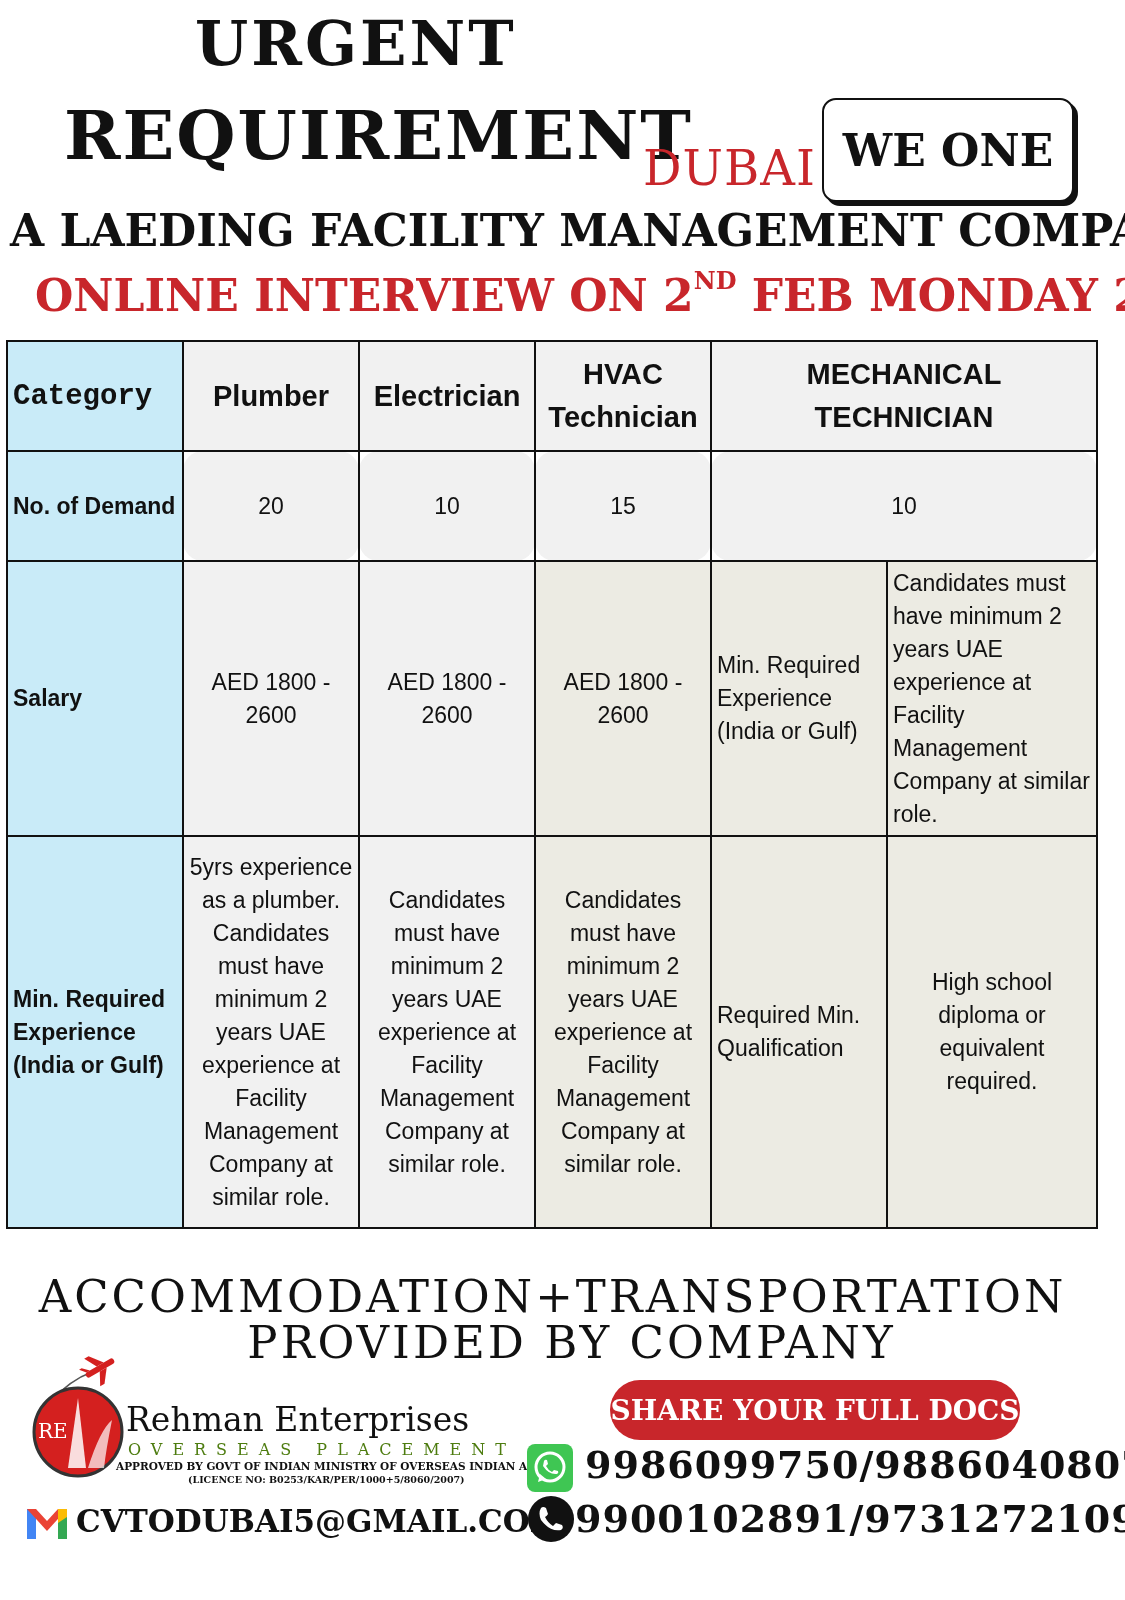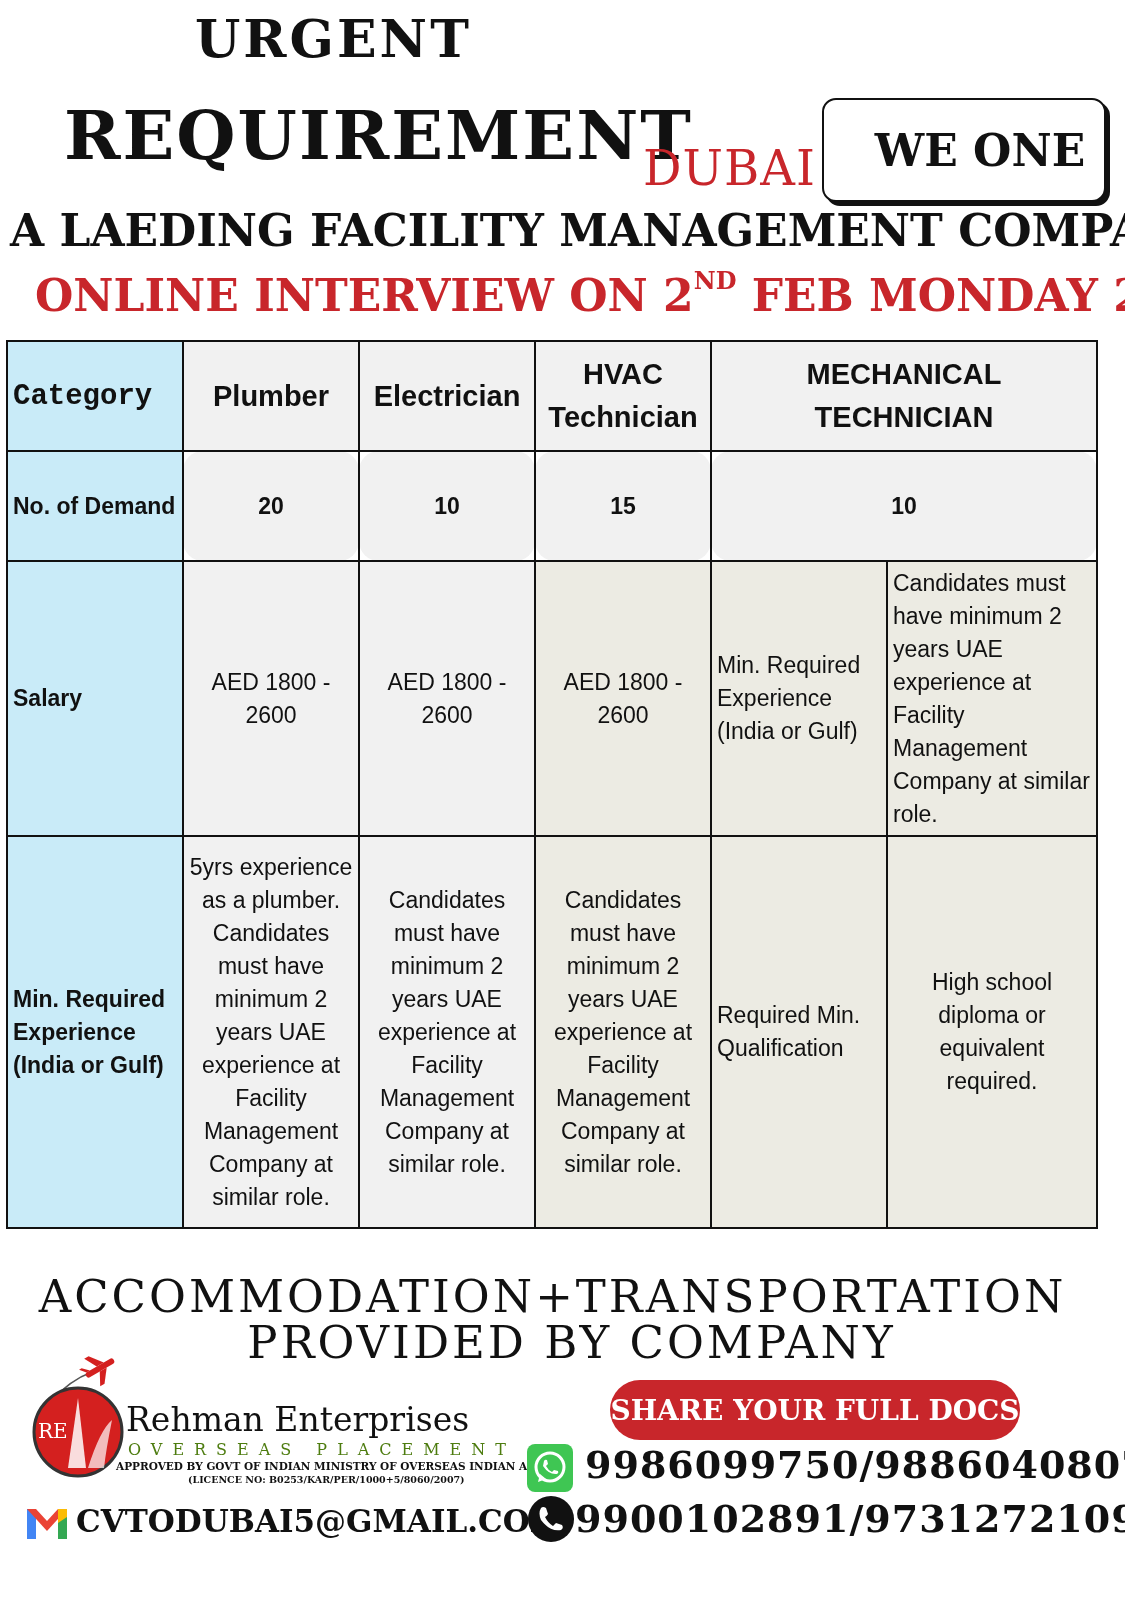--- a/index.html
+++ b/index.html
@@ -2,39 +2,39 @@
 <html><head>
   <meta charset="utf-8">
   <style>
     html, body { margin: 0; padding: 0; background: #ffffff; }
     body { width: 1125px; height: 1600px; position: relative; overflow: hidden;
            font-family: "Liberation Sans", sans-serif; color: #111; }
     .serif { font-family: "DejaVu Serif", "Liberation Serif", serif; }
     .abs { position: absolute; }
 
     
-    #title1 { left: 195px; top: 8px; font-size: 52px; font-weight: bold; letter-spacing: 3px; }
+    #title1 { left: 195px; top: 8px; font-size: 61px; font-weight: bold; letter-spacing: 3px; }
     #title2 { left: 64px; top: 95px; font-size: 68px; font-weight: bold; letter-spacing: 2px; }
     #dubai { left: 643px; top: 140px; font-size: 48px; color: #c8262b; letter-spacing: 1px; }
     #badge { left: 822px; top: 98px; width: 248px; height: 100px; border: 2px solid #111;
              border-radius: 14px; box-shadow: 4px 4px 0 #111; display: flex; align-items: center;
-             justify-content: center; font-size: 44px; font-weight: bold; background:#fff;padding-left:32px; }
+             justify-content: center; font-size: 44px; font-weight: bold; background:#fff; }
     #subtitle { left: 10px; top: 205px; font-size: 44px; font-weight: bold; letter-spacing: 0px; white-space: nowrap; }
     #interview { left: 35px; top: 270px; font-size: 44px; font-weight: bold; color: #c8262b; white-space: nowrap; }
     #interview sup { font-size: 24px; vertical-align: top; position: relative; top: -4px; }
 
     
     #jobtable { left: 6px; top: 340px; border-collapse: collapse; table-layout: fixed; width: 1090px; }
     #jobtable td { border: 2px solid #111; padding: 0 5px; vertical-align: middle; font-size: 23px; line-height: 33px; }
     .hdr { background: #f1f1f1; text-align: center; font-weight: bold; font-size: 29px !important; line-height: 43px !important; }
     .cat { background: #c9ebf8; font-weight: bold; text-align: left; }
     .grey { background: #f1f1f1; text-align: center; }
     .beige { background: #ecebe3; text-align: center; }
     .left { text-align: left !important; }
-    .demand { font-weight: bold; font-size: 23px; border-radius: 20px; }
+    .demand { font-weight: normal; font-size: 23px; border-radius: 20px; }
 
     
     #perk1 { left: 0; width: 1105px; top: 1262px; text-align: center; font-size: 45px; letter-spacing: 3px; margin-top: 8px; }
     #perk2 { left: 0; width: 1105px; top: 1316px; text-align: center; font-size: 45px; letter-spacing: 3px; margin-left: 19px; }
 
     #logo { left: 30px; top: 1350px; width: 100px; height: 130px; }
     #company-name { left: 126px; top: 1400px; font-size: 33px; }
     #company-tag { left: 128px; top: 1440px; font-size: 16px; letter-spacing: 10px; color:#4d7c0f; }
     #approved { left: 116px; top: 1460px; font-size: 10.5px; font-weight: bold; white-space: nowrap; }
     #licence { left: 188px; top: 1474px; font-size: 9.5px; font-weight: bold; white-space: nowrap; }

